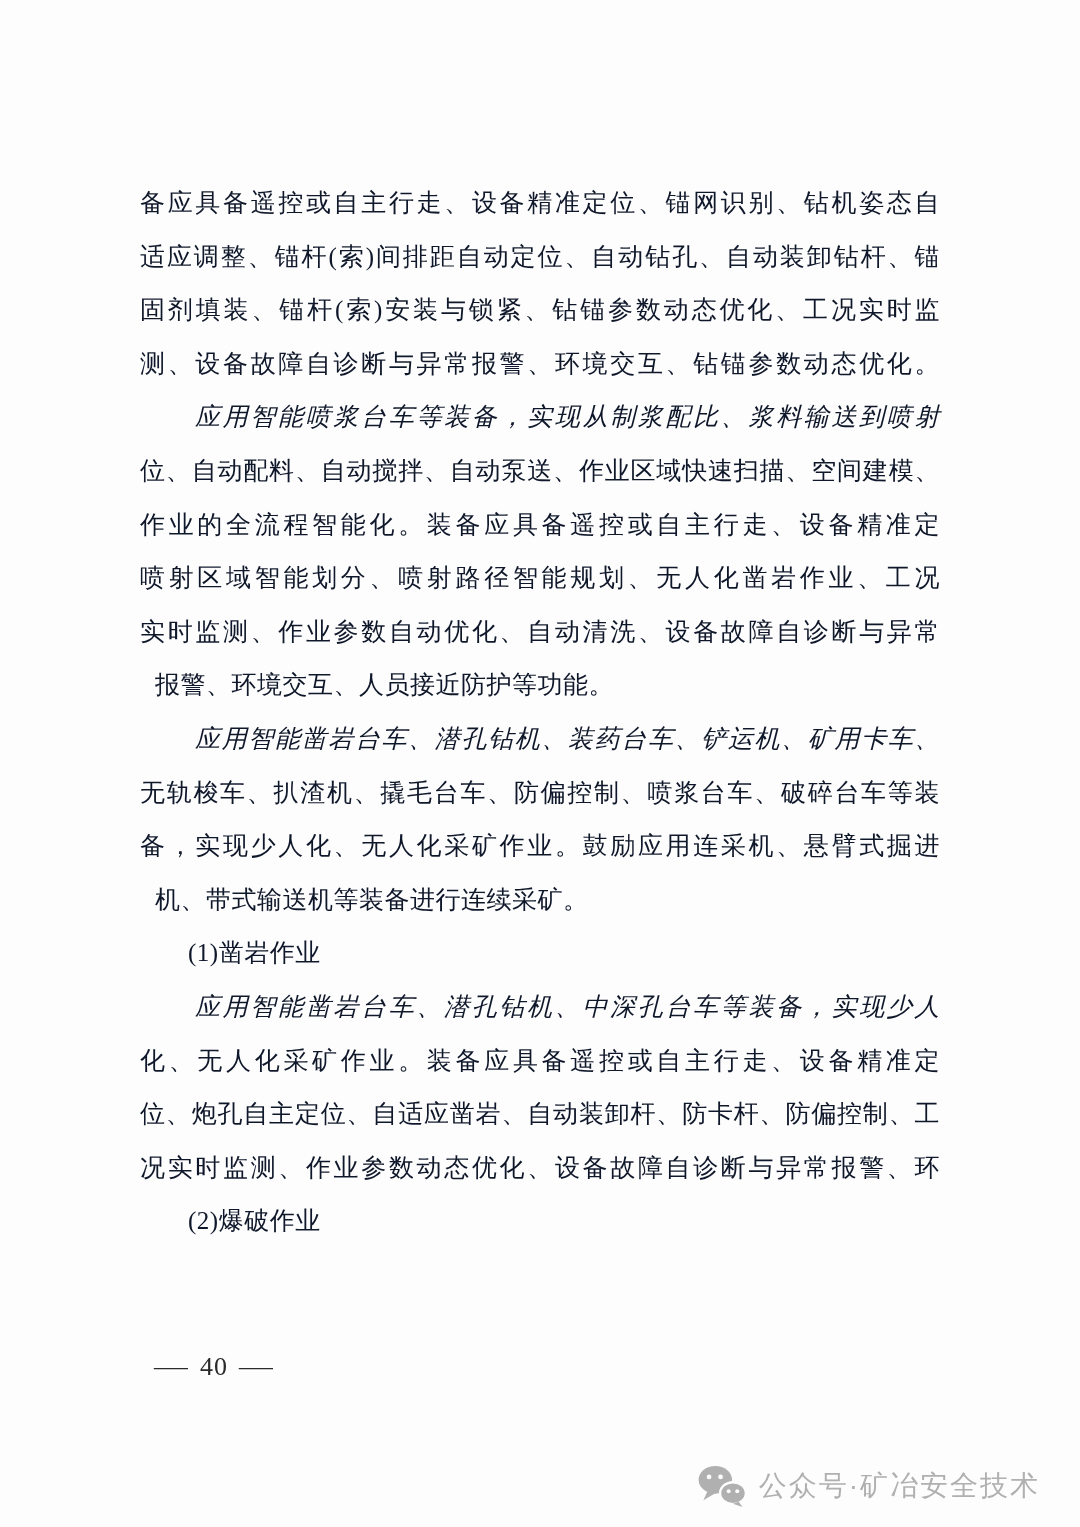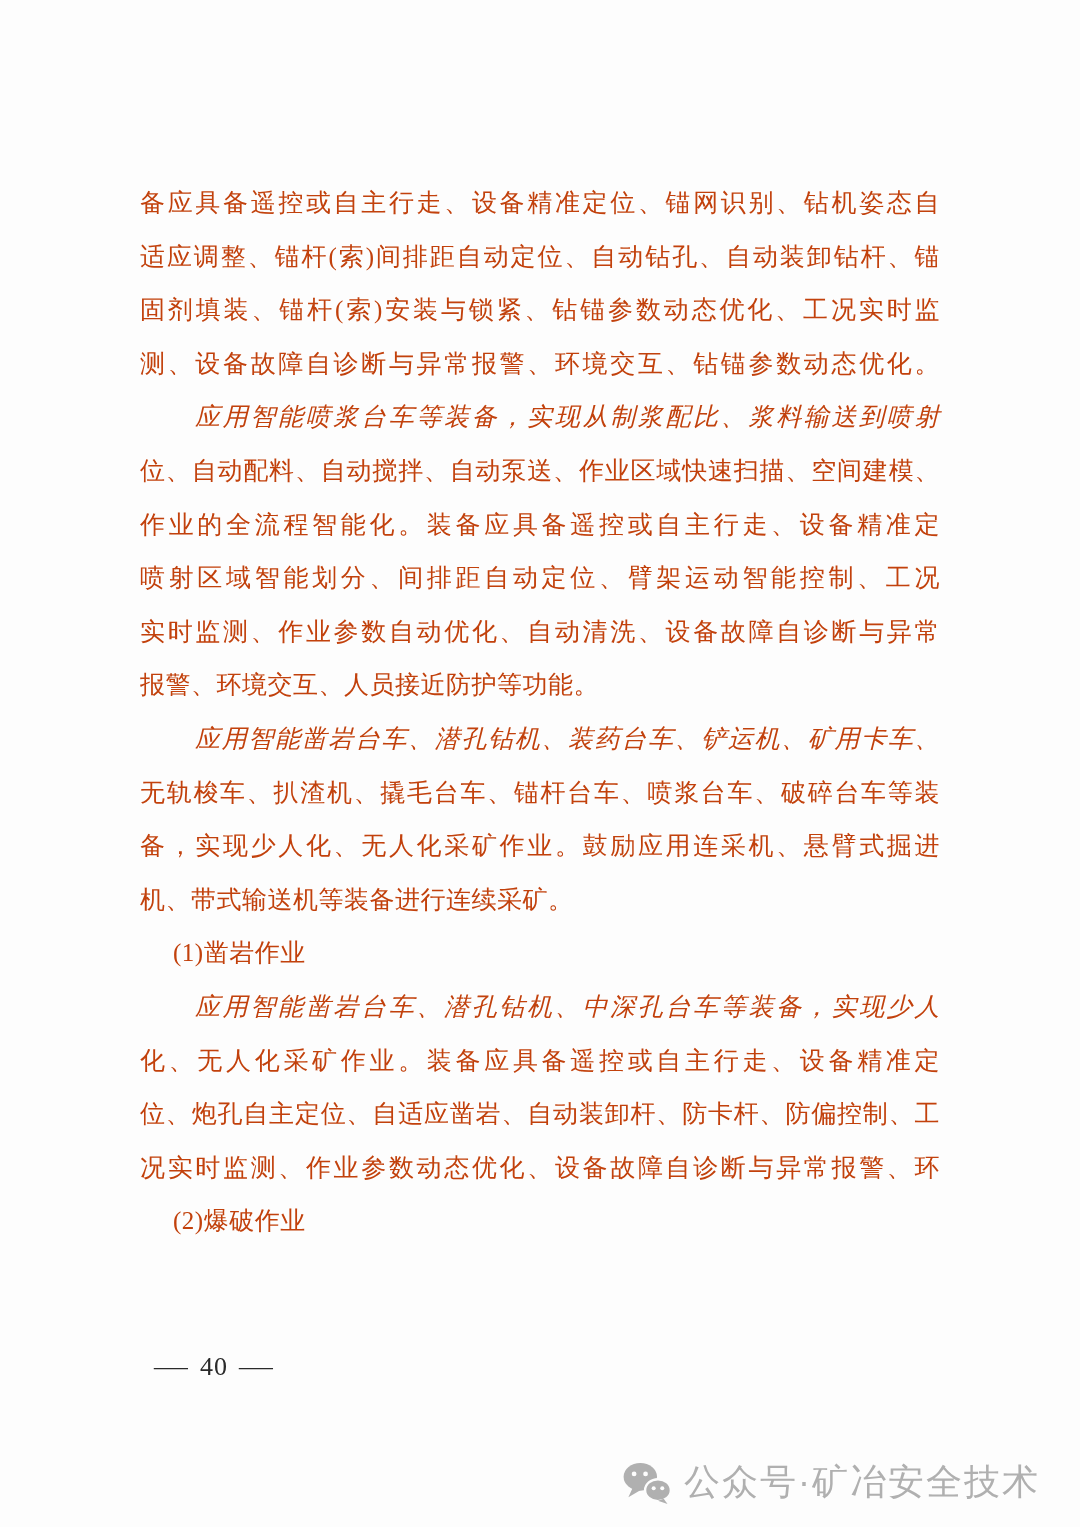--- a/index.html
+++ b/index.html
@@ -14,32 +14,32 @@
     position: absolute;
     left: 0; top: 0;
     width: 1080px; height: 1527px;
     background: #fdfdfd;
   }
   .content {
     position: absolute;
     left: 140px;
     top: 176px;
     width: 800px;
-    color: #c2410c;
+    color: #0f172a;
   }
   .line {
     font-size: 25px;
     line-height: 53.6px;
     height: 53.6px;
     text-align: justify;
     letter-spacing: 0.5px;
     white-space: nowrap;
   }
   .line.fill { text-align-last: justify; }
-  .line.left { text-align: right; text-align-last: left; }
+  .line.left { text-align: right; text-align-last: left; margin-left: 15px; }
   .line.ind { text-indent: 55px; font-style: italic; }
   .line.ind-sm { text-indent: 33px; }
 
   .footer {
     position: absolute;
     left: 158px;
     top: 1352px;
     display: flex;
     align-items: center;
     gap: 15px;
@@ -51,44 +51,44 @@
 
   .watermark {
     position: absolute;
     right: 40px;
     bottom: 20px;
     display: flex;
     align-items: center;
     gap: 12px;
     color: #b0b0b0;
     font-family: "Liberation Sans", "DejaVu Sans", sans-serif;
-    font-size: 36px;
+    font-size: 28px;
     letter-spacing: 2px;
     user-select: none;
   }
   .watermark svg { display: block; }
 </style>
 </head>
 <body>
 
 <div class="page">
 
   <div class="content">
     <div class="line fill">备应具备遥控或自主行走、设备精准定位、锚网识别、钻机姿态自</div>
     <div class="line fill">适应调整、锚杆(索)间排距自动定位、自动钻孔、自动装卸钻杆、锚</div>
     <div class="line fill">固剂填装、锚杆(索)安装与锁紧、钻锚参数动态优化、工况实时监</div>
     <div class="line fill">测、设备故障自诊断与异常报警、环境交互、钻锚参数动态优化。</div>
     <div class="line fill ind">应用智能喷浆台车等装备，实现从制浆配比、浆料输送到喷射</div>
     <div class="line fill">位、自动配料、自动搅拌、自动泵送、作业区域快速扫描、空间建模、</div>
     <div class="line fill">作业的全流程智能化。装备应具备遥控或自主行走、设备精准定</div>
-    <div class="line fill">喷射区域智能划分、间排距自动定位、臂架运动智能控制、工况</div>
+    <div class="line fill">喷射区域智能划分、喷射路径智能规划、无人化凿岩作业、工况</div>
     <div class="line fill">实时监测、作业参数自动优化、自动清洗、设备故障自诊断与异常</div>
     <div class="line left">报警、环境交互、人员接近防护等功能。</div>
     <div class="line fill ind">应用智能凿岩台车、潜孔钻机、装药台车、铲运机、矿用卡车、</div>
-    <div class="line fill">无轨梭车、扒渣机、撬毛台车、锚杆台车、喷浆台车、破碎台车等装</div>
+    <div class="line fill">无轨梭车、扒渣机、撬毛台车、防偏控制、喷浆台车、破碎台车等装</div>
     <div class="line fill">备，实现少人化、无人化采矿作业。鼓励应用连采机、悬臂式掘进</div>
     <div class="line left">机、带式输送机等装备进行连续采矿。</div>
     <div class="line left ind-sm">(1)凿岩作业</div>
     <div class="line fill ind">应用智能凿岩台车、潜孔钻机、中深孔台车等装备，实现少人</div>
     <div class="line fill">化、无人化采矿作业。装备应具备遥控或自主行走、设备精准定</div>
     <div class="line fill">位、炮孔自主定位、自适应凿岩、自动装卸杆、防卡杆、防偏控制、工</div>
     <div class="line fill">况实时监测、作业参数动态优化、设备故障自诊断与异常报警、环</div>
     <div class="line left ind-sm">(2)爆破作业</div>
   </div>
 

